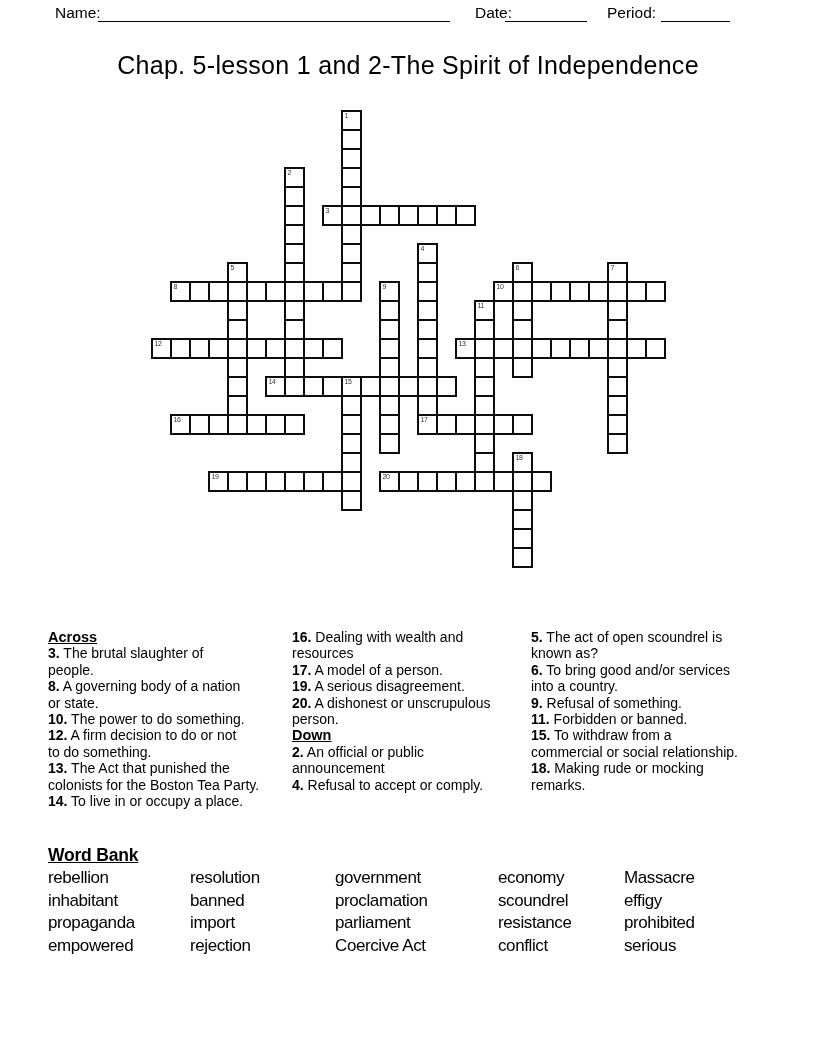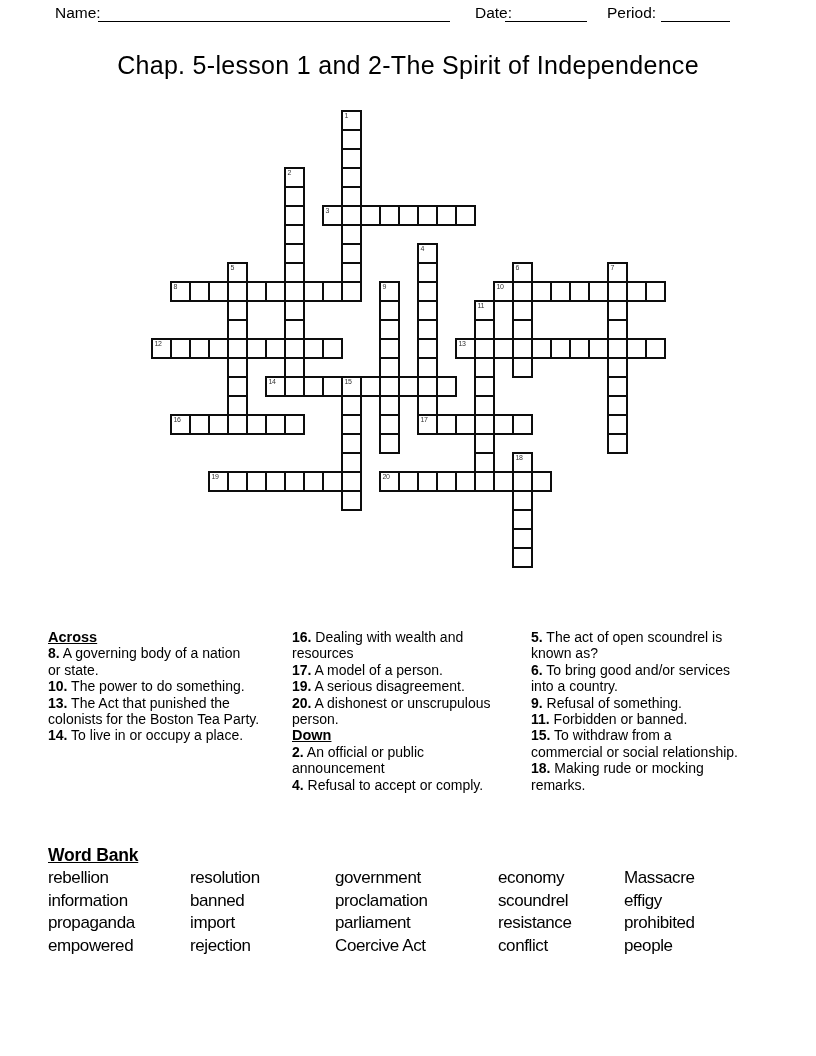--- a/index.html
+++ b/index.html
@@ -257,23 +257,27 @@
       <div class="cell" style="left: 247px; top: 361px;"></div>
       <div class="cell" style="left: 266px; top: 361px;"></div>
       <div class="cell" style="left: 285px; top: 361px;"></div>
       <div class="cell" style="left: 304px; top: 361px;"></div>
       <div class="cell" style="left: 342px; top: 361px;"></div>
       <div class="cell" style="left: 380px; top: 361px;"></div>
     </div>
 
   <div class="clue-col" style="left:48px;width:242px">
       <div class="clue-heading">Across</div>
+      <div class="clue"><b>3.</b><span> The brutal slaughter of
+people.</span></div>
       <div class="clue"><b>8.</b><span> A governing body of a nation
 or state.</span></div>
       <div class="clue"><b>10.</b><span> The power to do something.</span></div>
+      <div class="clue"><b>12.</b><span> A firm decision to do or not
+to do something.</span></div>
       <div class="clue"><b>13.</b><span> The Act that punished the
 colonists for the Boston Tea Party.</span></div>
       <div class="clue"><b>14.</b><span> To live in or occupy a place.</span></div>
     </div>
   <div class="clue-col" style="left:292px;width:238px">
       <div class="clue"><b>16.</b><span> Dealing with wealth and
 resources</span></div>
       <div class="clue"><b>17.</b><span> A model of a person.</span></div>
       <div class="clue"><b>19.</b><span> A serious disagreement.</span></div>
       <div class="clue"><b>20.</b><span> A dishonest or unscrupulous
@@ -292,21 +296,21 @@
       <div class="clue"><b>11.</b><span> Forbidden or banned.</span></div>
       <div class="clue"><b>15.</b><span> To withdraw from a
 commercial or social relationship.</span></div>
       <div class="clue"><b>18.</b><span> Making rude or mocking
 remarks.</span></div>
     </div>
 
   <div class="wb-heading">Word Bank</div>
   <div class="wb-col" style="left:48px">
       <div class="wb-word">rebellion</div>
-      <div class="wb-word">information</div>
+      <div class="wb-word">inhabitant</div>
       <div class="wb-word">propaganda</div>
       <div class="wb-word">empowered</div>
     </div>
   <div class="wb-col" style="left:190px">
       <div class="wb-word">resolution</div>
       <div class="wb-word">banned</div>
       <div class="wb-word">import</div>
       <div class="wb-word">rejection</div>
     </div>
   <div class="wb-col" style="left:335px">
@@ -318,16 +322,16 @@
   <div class="wb-col" style="left:498px">
       <div class="wb-word">economy</div>
       <div class="wb-word">scoundrel</div>
       <div class="wb-word">resistance</div>
       <div class="wb-word">conflict</div>
     </div>
   <div class="wb-col" style="left:624px">
       <div class="wb-word">Massacre</div>
       <div class="wb-word">effigy</div>
       <div class="wb-word">prohibited</div>
-      <div class="wb-word">people</div>
+      <div class="wb-word">serious</div>
     </div>
 
 </div>
 
 </body></html>

